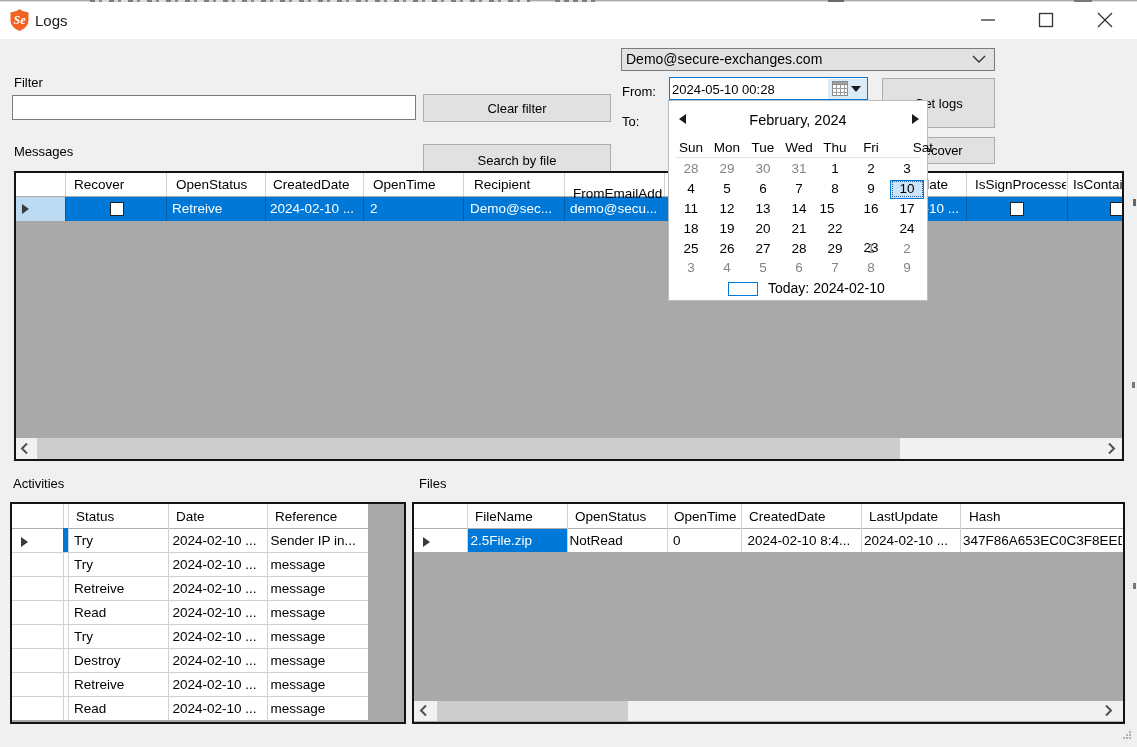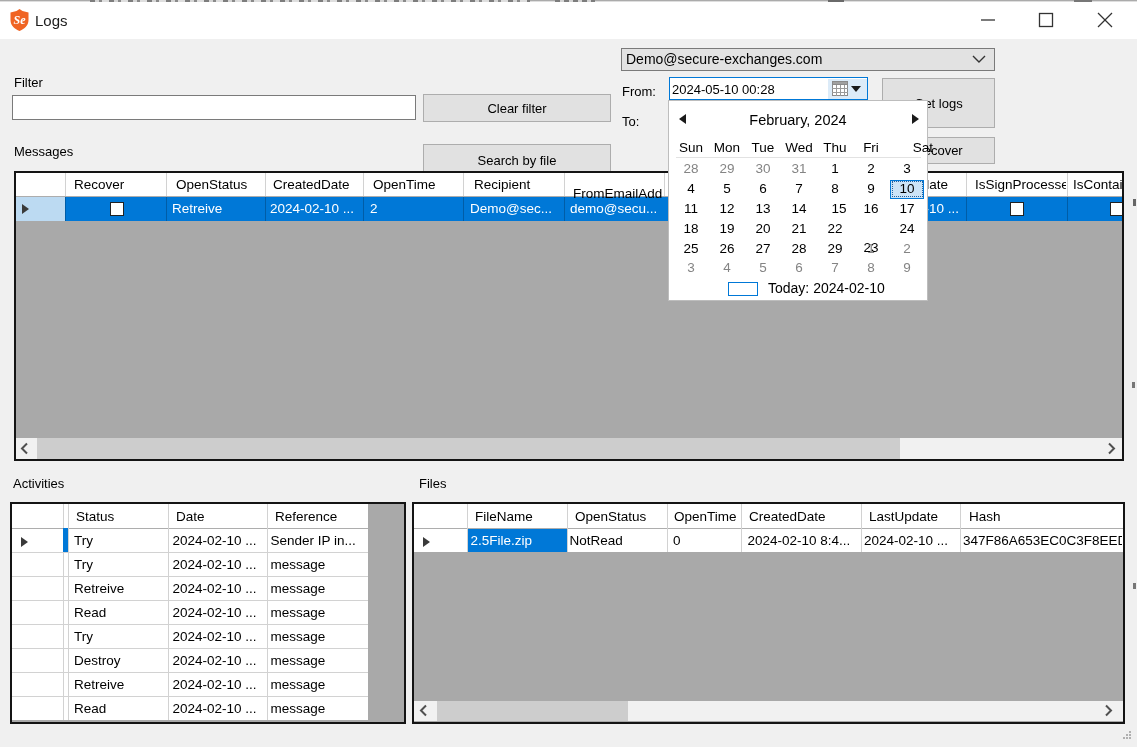--- a/index.html
+++ b/index.html
@@ -256,21 +256,21 @@
       <span class="dd" style="left:108px;">7</span>
       <span class="dd" style="left:144px;">8</span>
       <span class="dd" style="left:180px;">9</span>
       <span class="dd" style="left:216px;text-align:center;">10</span>
     </div>
   <div class="cr" style="top:101px;">
       <span class="dd">11</span>
       <span class="dd" style="left:36px;">12</span>
       <span class="dd" style="left:72px;">13</span>
       <span class="dd" style="left:108px;">14</span>
-      <span class="dd" style="left:148px;">15</span>
+      <span class="dd" style="left:136px;">15</span>
       <span class="dd" style="left:180px;">16</span>
       <span class="dd" style="left:216px;">17</span>
     </div>
   <div class="cr" style="top:120.5px;">
       <span class="dd">18</span>
       <span class="dd" style="left:36px;">19</span>
       <span class="dd" style="left:72px;">20</span>
       <span class="dd" style="left:108px;">21</span>
       <span class="dd" style="left:144px;">22</span>
       <span class="dd" style="left:180px;margin-top:19px;">23</span>

